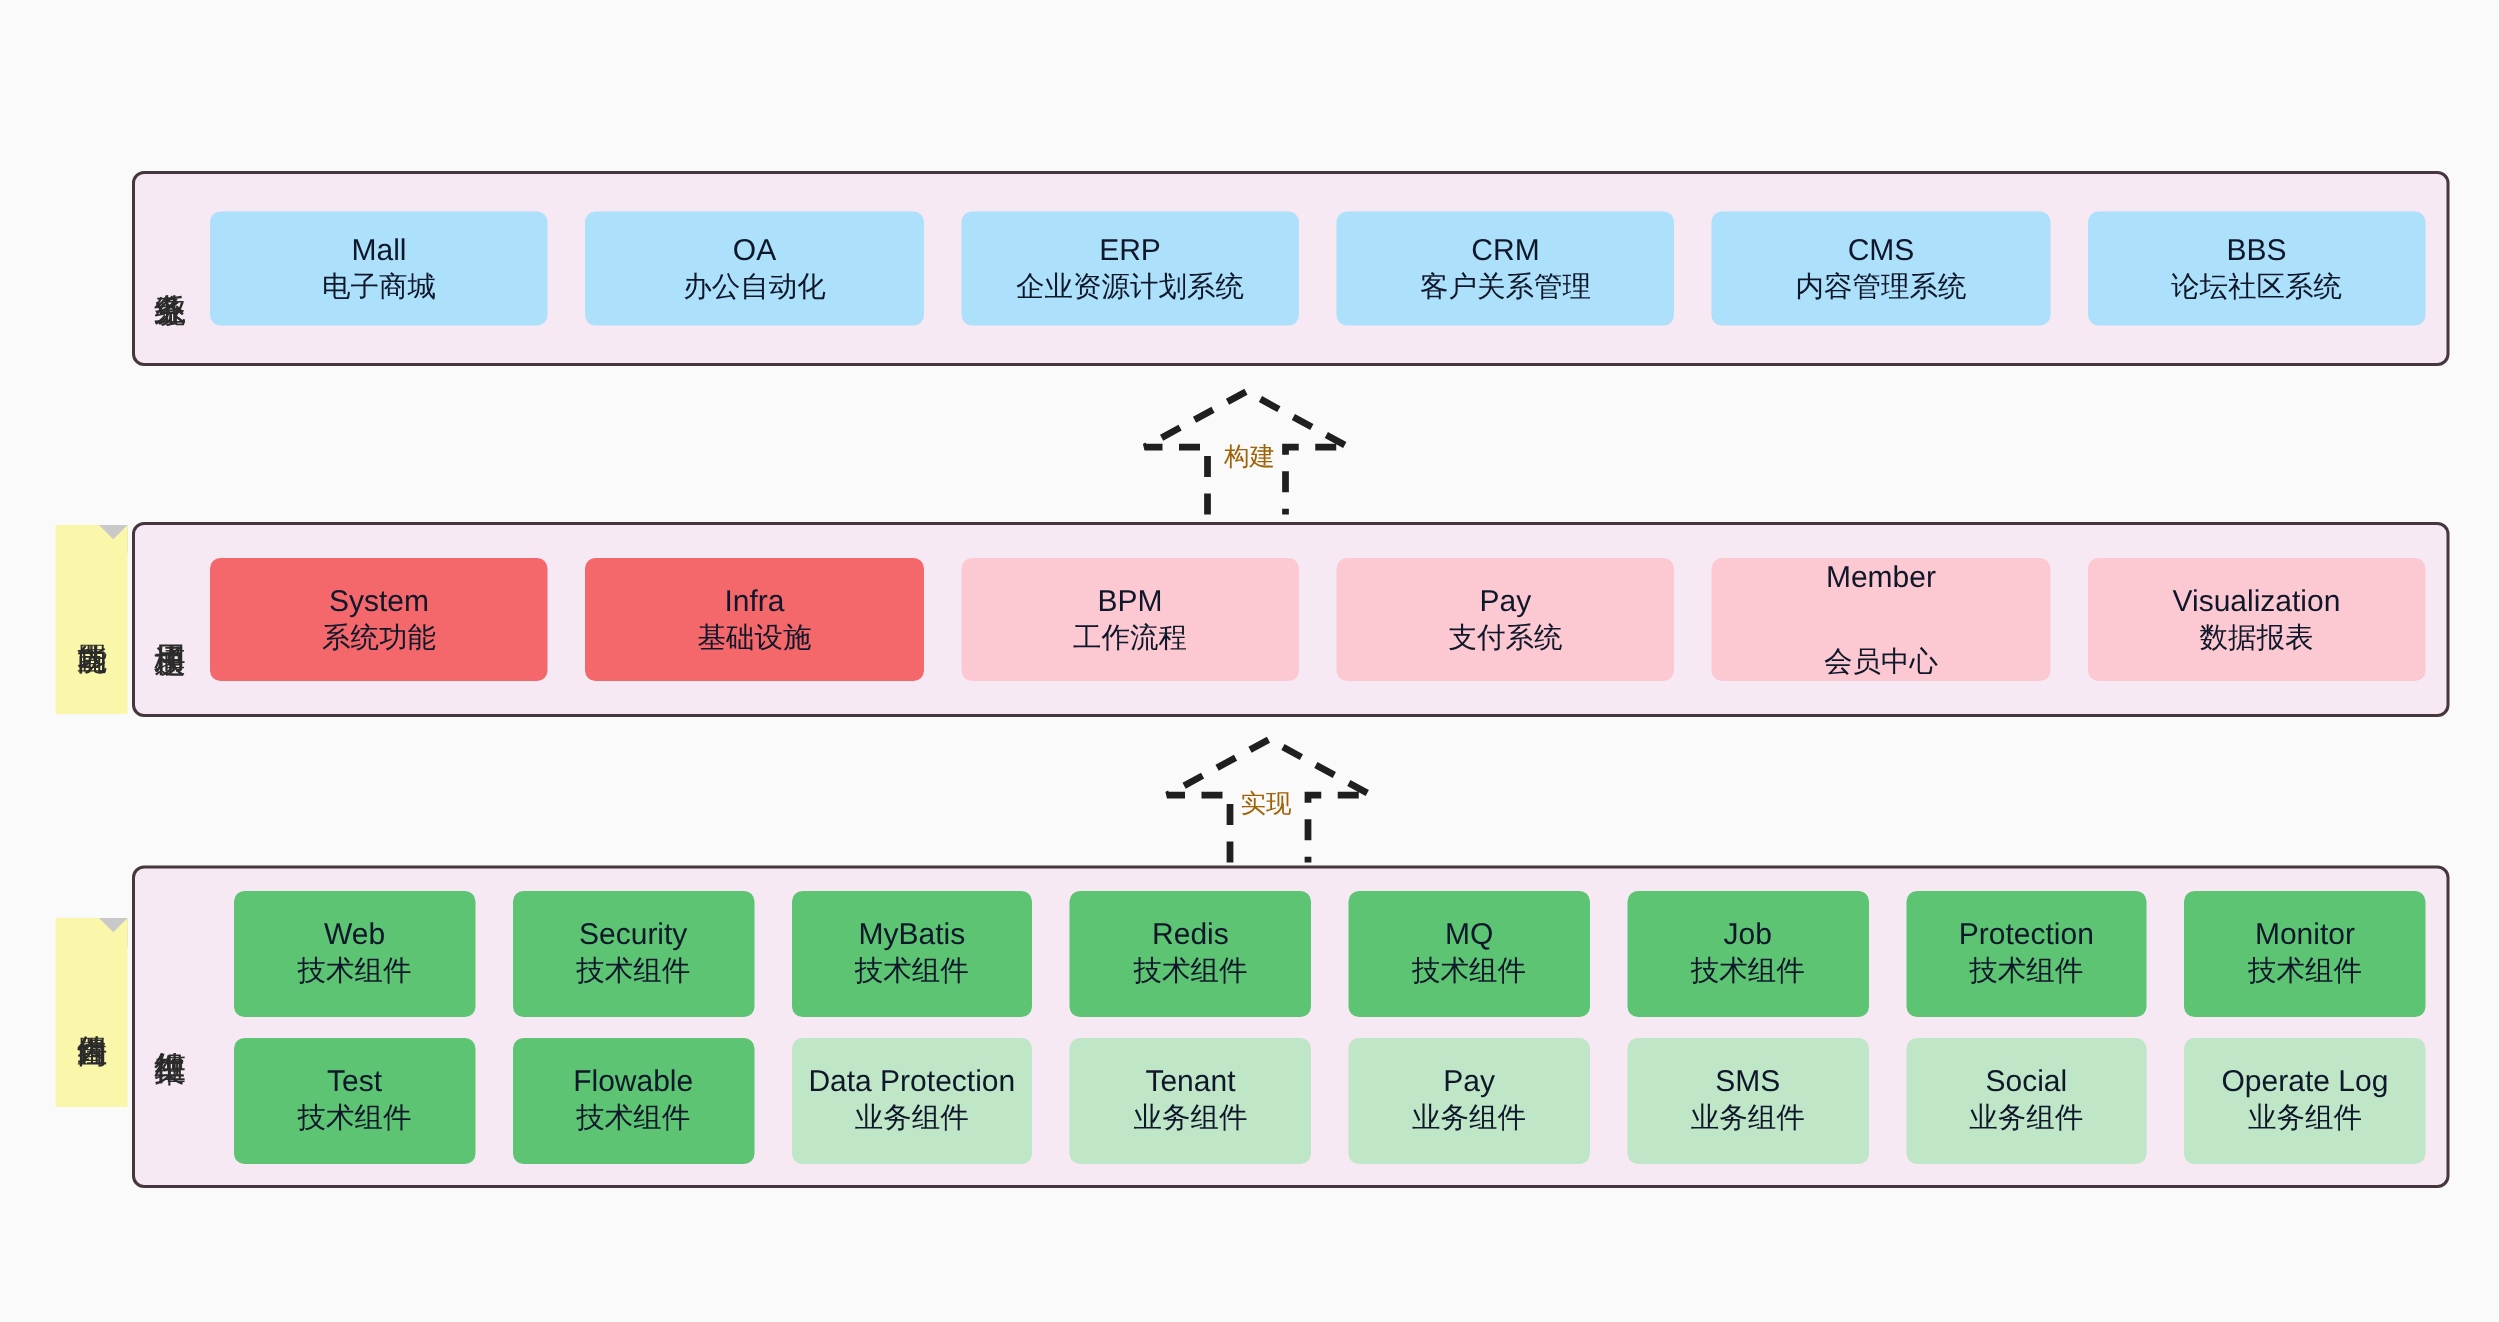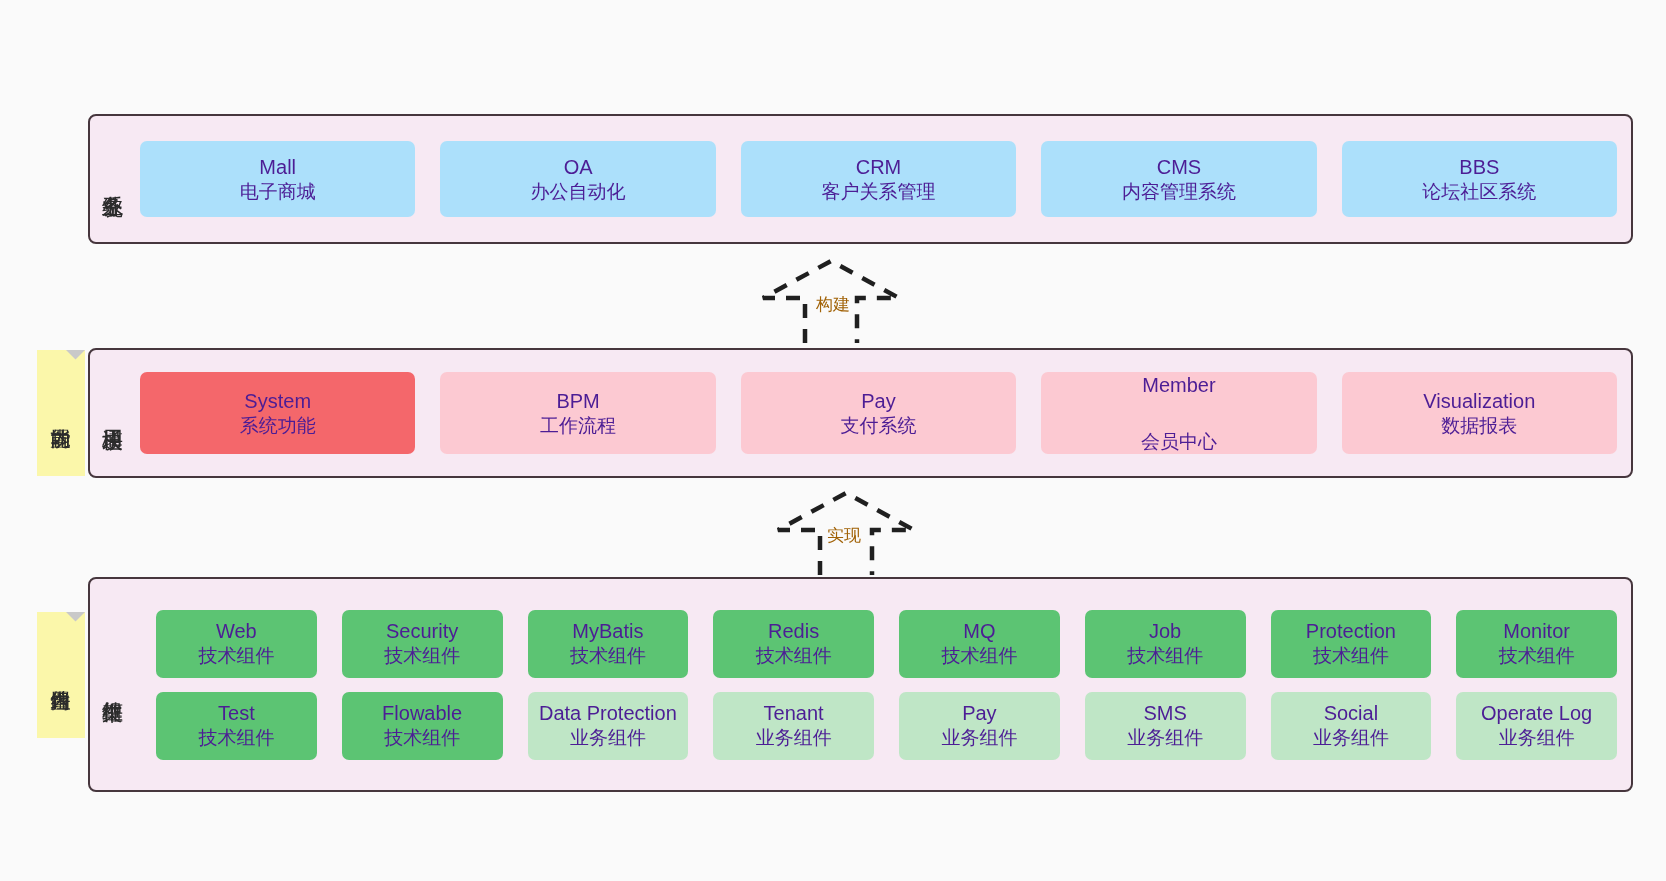--- a/index.html
+++ b/index.html
@@ -55,35 +55,35 @@
   }
   .cell {
     flex: 1 1 0;
     border-radius: 7px;
     display: flex;
     flex-direction: column;
     align-items: center;
     justify-content: center;
     text-align: center;
     line-height: 1.30;
-    color: #4c1d95;
+    color: #0f172a;
     padding: 4px 6px;
   }
   .cell .t1 { font-size: 20px; }
   .cell .t2 { font-size: 19px; }
 
   
   #layer-business { left: 88px; top: 114px; width: 1545px; height: 130px; }
   #layer-business .row { height: 76px; }
 
   #layer-common { left: 88px; top: 348px; width: 1545px; height: 130px; }
   #layer-common .row { height: 82px; }
 
   #layer-framework { left: 88px; top: 577px; width: 1545px; height: 215px; }
-  #layer-framework .row { height: 68px; margin-left: 16px; }
+  #layer-framework .row { height: 84px; margin-left: 16px; }
   #layer-framework .layer-body { gap: 14px; padding-top: 12px; padding-bottom: 12px; }
 
   
   .note {
     position: absolute;
     background: #fbf7aa;
     width: 48px;
     display: flex;
     align-items: center;
     justify-content: center;
@@ -138,20 +138,24 @@
       <div class="row">
         <div class="cell" style="background: rgb(172, 224, 251);">
           <span class="t1">Mall</span>
           <span class="t2">电子商城</span>
         </div>
         <div class="cell" style="background: rgb(172, 224, 251);">
           <span class="t1">OA</span>
           <span class="t2">办公自动化</span>
         </div>
         <div class="cell" style="background: rgb(172, 224, 251);">
+          <span class="t1">ERP</span>
+          <span class="t2">企业资源计划系统</span>
+        </div>
+        <div class="cell" style="background: rgb(172, 224, 251);">
           <span class="t1">CRM</span>
           <span class="t2">客户关系管理</span>
         </div>
         <div class="cell" style="background: rgb(172, 224, 251);">
           <span class="t1">CMS</span>
           <span class="t2">内容管理系统</span>
         </div>
         <div class="cell" style="background: rgb(172, 224, 251);">
           <span class="t1">BBS</span>
           <span class="t2">论坛社区系统</span>
@@ -170,20 +174,24 @@
   </div>
 
   <div class="layer" id="layer-common">
     <div class="layer-title">通用模块</div>
     <div class="layer-body">
       <div class="row">
         <div class="cell" style="background: rgb(244, 103, 107);">
           <span class="t1">System</span>
           <span class="t2">系统功能</span>
         </div>
+        <div class="cell" style="background: rgb(244, 103, 107);">
+          <span class="t1">Infra</span>
+          <span class="t2">基础设施</span>
+        </div>
         <div class="cell" style="background: rgb(252, 201, 210);">
           <span class="t1">BPM</span>
           <span class="t2">工作流程</span>
         </div>
         <div class="cell" style="background: rgb(252, 201, 210);">
           <span class="t1">Pay</span>
           <span class="t2">支付系统</span>
         </div>
         <div class="cell" style="background: rgb(252, 201, 210); gap: 32px;">
           <span class="t1">Member</span>

